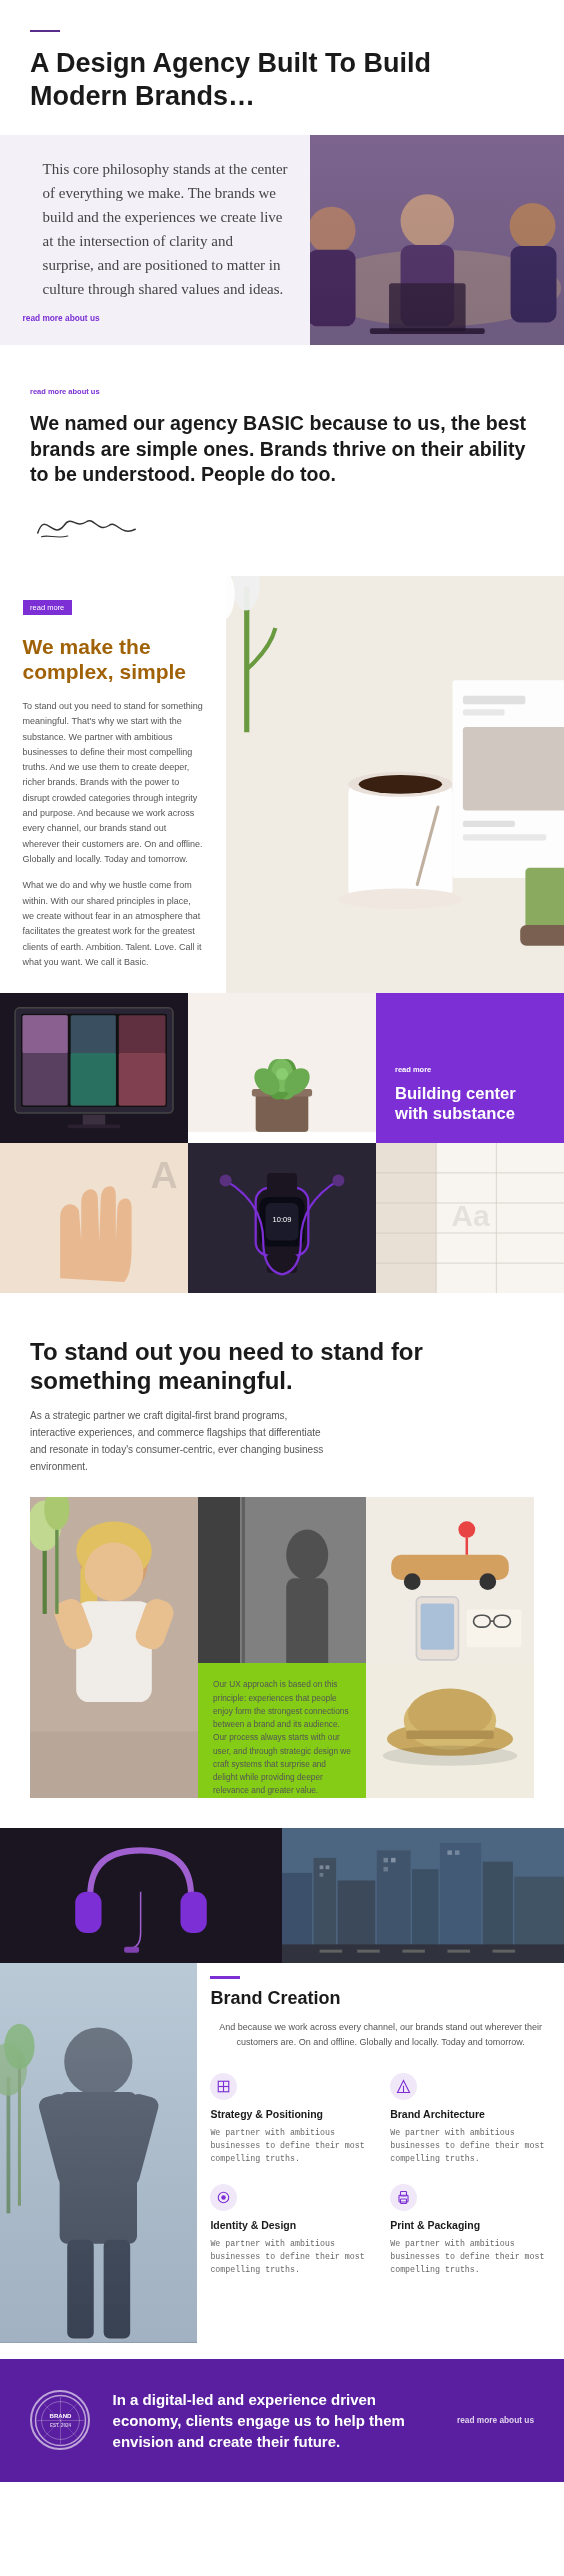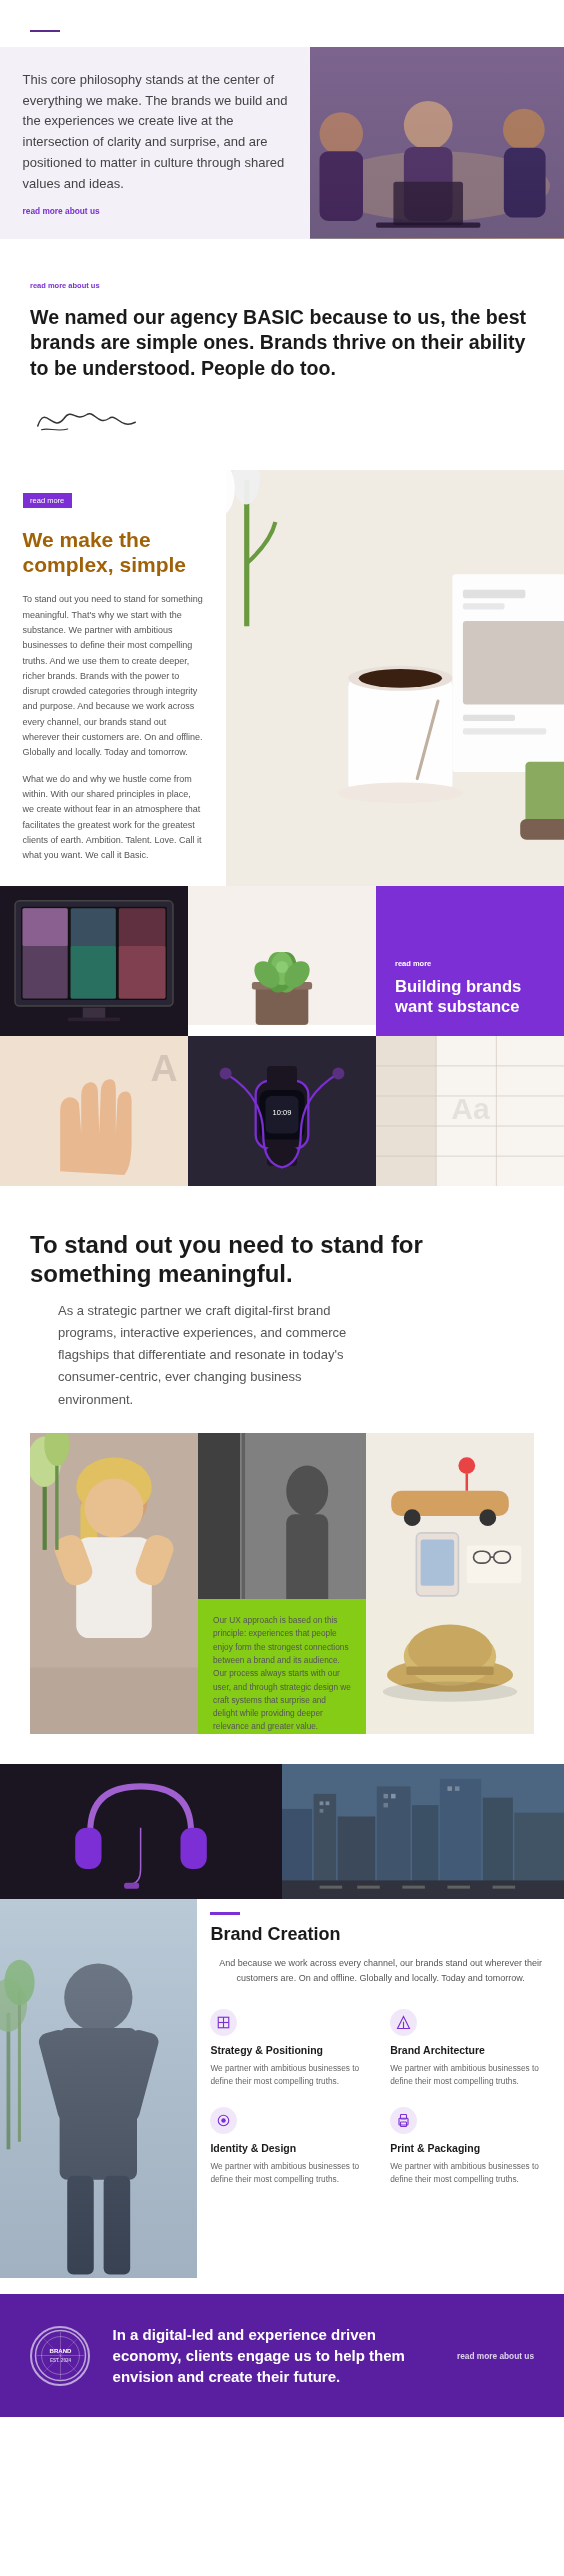--- a/index.html
+++ b/index.html
@@ -34,24 +34,25 @@
       position: relative;
     }
     .philosophy-text-area {
       width: 55%;
       padding: 22.6px;
       display: flex;
       flex-direction: column;
       justify-content: space-between;
     }
     .philosophy-text {
-      font-size: 13px;
+      font-size: 15px;
       color: #444;
       line-height: 1.6;
-      font-family: Liberation Sans, sans-serif;
+      font-family: Liberation Serif, serif;
+      margin-left: 20px;
     }
     .read-more-purple {
       color: #7b2fd4;
       font-size: 8.3px;
       font-weight: 600;
       text-decoration: none;
       font-family: Arial, sans-serif;
       cursor: pointer;
       margin-top: 11.3px;
       display: inline-block;
@@ -180,26 +181,25 @@
     }
     .stand-title {
       font-size: 24px;
       font-weight: 700;
       color: #1a1a1a;
       line-height: 1.2;
       font-family: Arial, sans-serif;
       margin-bottom: 11.3px;
     }
     .stand-text {
-      font-size: 13px;
+      font-size: 10px;
       color: #555;
       line-height: 1.7;
       font-family: Arial, sans-serif;
       max-width: 60%;
-      margin-left: 28px;
     }
 
     
     .photo-collage {
       display: grid;
       grid-template-columns: 1fr 1fr 1fr;
       grid-template-rows: 166px 135px;
       gap: 0;
       margin-top: 22.6px;
     }
@@ -265,21 +265,21 @@
       font-weight: 700;
       color: #1a1a1a;
       font-family: Arial, sans-serif;
       margin-bottom: 6px;
       margin-top: 7.5px;
     }
     .service-item-text {
       font-size: 8.3px;
       color: #666;
       line-height: 1.6;
-      font-family: Liberation Sans, sans-serif;
+      font-family: Liberation Mono, monospace;
     }
     .service-icon {
       width: 27px;
       height: 27px;
       background: #f0e8f8;
       border-radius: 50%;
       display: flex;
       align-items: center;
       justify-content: center;
       color: #7b2fd4;
@@ -338,20 +338,21 @@
 
     
     section { display: block; }
   </style>
 </head>
 <body>
 
 <section>
   <div class="hero-section">
     <div class="hero-line"></div>
+    <h1 class="hero-title">A Design Agency Built To Build Modern Brands…</h1>
   </div>
 
   <div class="philosophy-banner">
     <div class="philosophy-text-area">
       <p class="philosophy-text">This core philosophy stands at the center of everything we make. The brands we build and the experiences we create live at the intersection of clarity and surprise, and are positioned to matter in culture through shared values and ideas.</p>
       <span class="read-more-purple">read more about us</span>
     </div>
     <div class="philosophy-image">
       <div class="philosophy-image-bg">
         
@@ -479,21 +480,21 @@
         <ellipse cx="105" cy="118" rx="14" ry="20" fill="#6aaa50" transform="rotate(-40, 105, 118)"></ellipse>
         <ellipse cx="145" cy="118" rx="14" ry="20" fill="#6aaa50" transform="rotate(40, 145, 118)"></ellipse>
         <circle cx="125" cy="108" r="8" fill="#8acc70"></circle>
 
         <rect x="0" y="185" width="250" height="15" fill="#ffffff"></rect>
       </svg>
     </div>
 
     <div class="grid-cell grid-cell-purple">
       <span class="read-more-white">read more</span>
-      <h3 class="building-title">Building brands want substance</h3>
+      <h3 class="building-title">Building center with substance</h3>
     </div>
 
     <div class="grid-cell" style="background: #f0e0d0; position:relative; overflow:hidden;">
       <svg width="100%" height="100%" viewBox="0 0 250 200" preserveAspectRatio="xMidYMid slice">
         <rect width="250" height="200" fill="#f0e0d0"></rect>
 
         <path d="M80,180 L80,100 Q80,85 90,82 Q100,80 105,90 L108,130 L108,80 Q108,65 118,62 Q128,60 130,72 L132,130 L134,75 Q134,60 144,58 Q154,56 154,70 L154,130 L156,90 Q156,75 166,74 Q175,73 175,87 L175,140 Q175,175 165,185 Z" fill="#e8b890"></path>
 
         <text x="200" y="60" font-size="50" font-weight="700" fill="rgba(0,0,0,0.12)" font-family="Arial">A</text>
       </svg>

